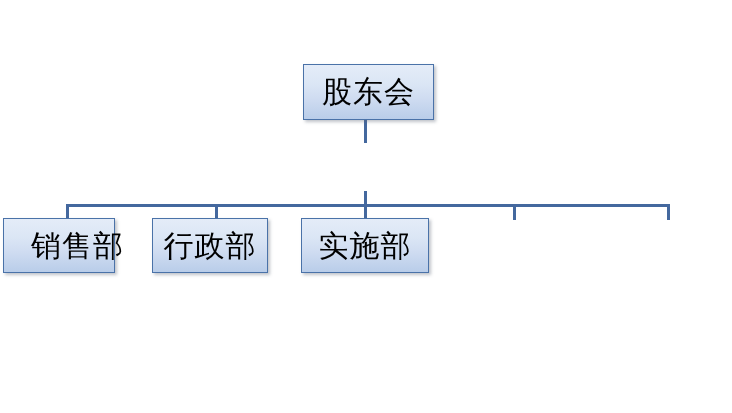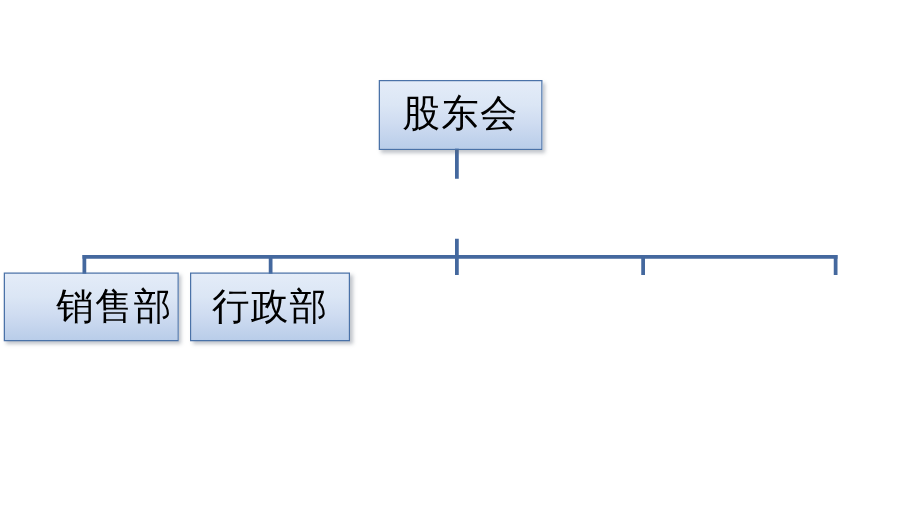--- a/index.html
+++ b/index.html
@@ -35,22 +35,22 @@
     line-height: 1;
     letter-spacing: 1px;
     white-space: nowrap;
     user-select: none;
   }
 
   .node-top    { left: 303px; top: 64px;  width: 131px; height: 56px; }
   .node-mgr    { left: 300px; top: 141px; width: 132px; height: 52px; }
 
   .node-dept   { top: 218px; height: 55px; }
-  .dept-0 { left: 3px;   width: 140px; padding-left: 37px; }
-  .dept-1 { left: 152px; width: 128px; }
+  .dept-0 { left: 3px;   width: 112px; padding-left: 37px; }
+  .dept-1 { left: 152px; width: 116px; }
   .dept-2 { left: 301px; width: 128px; }
   .dept-3 { left: 450px; width: 129px; }
   .dept-4 { left: 600px; width: 129px; }
 
   
   .conn {
     position: absolute;
     background: #44689e;
   }
   .conn-v { width: 3px; }
@@ -83,14 +83,15 @@
   <div class="conn conn-v drop drop-1"></div>
   <div class="conn conn-v drop drop-2"></div>
   <div class="conn conn-v drop drop-3"></div>
   <div class="conn conn-v drop drop-4"></div>
 
   <div class="node node-top">股东会</div>
 
 
   <div class="node node-dept dept-0">销售部</div>
   <div class="node node-dept dept-1">行政部</div>
+  <div class="node node-dept dept-2">实施部</div>
 
 </div>
 
 </body></html>

